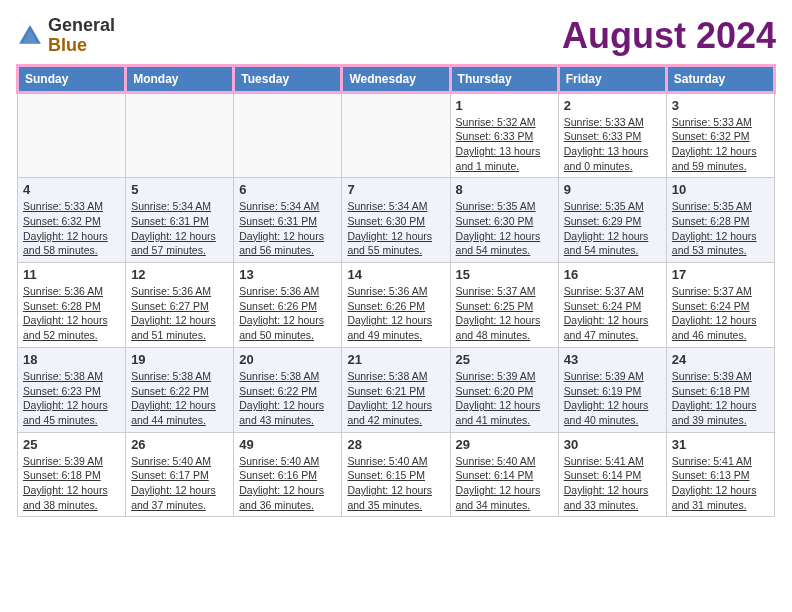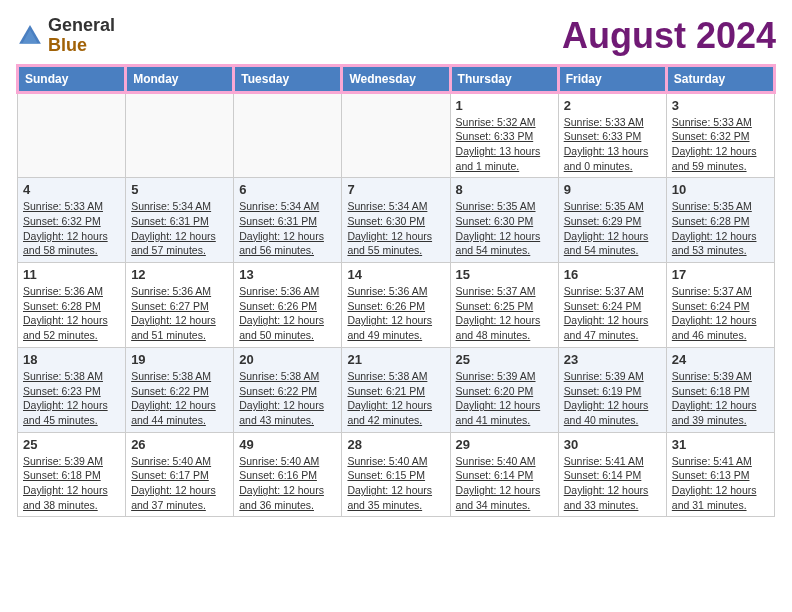--- a/index.html
+++ b/index.html
@@ -278,21 +278,21 @@
 and 42 minutes.</div>
         </td>
         <td>
           <div class="day-num">25</div>
           <div class="day-info" style="white-space: pre-line;">Sunrise: 5:39 AM
 Sunset: 6:20 PM
 Daylight: 12 hours
 and 41 minutes.</div>
         </td>
         <td>
-          <div class="day-num">23</div>
+          <div class="day-num">43</div>
           <div class="day-info" style="white-space: pre-line;">Sunrise: 5:39 AM
 Sunset: 6:19 PM
 Daylight: 12 hours
 and 40 minutes.</div>
         </td>
         <td>
           <div class="day-num">24</div>
           <div class="day-info" style="white-space: pre-line;">Sunrise: 5:39 AM
 Sunset: 6:18 PM
 Daylight: 12 hours

